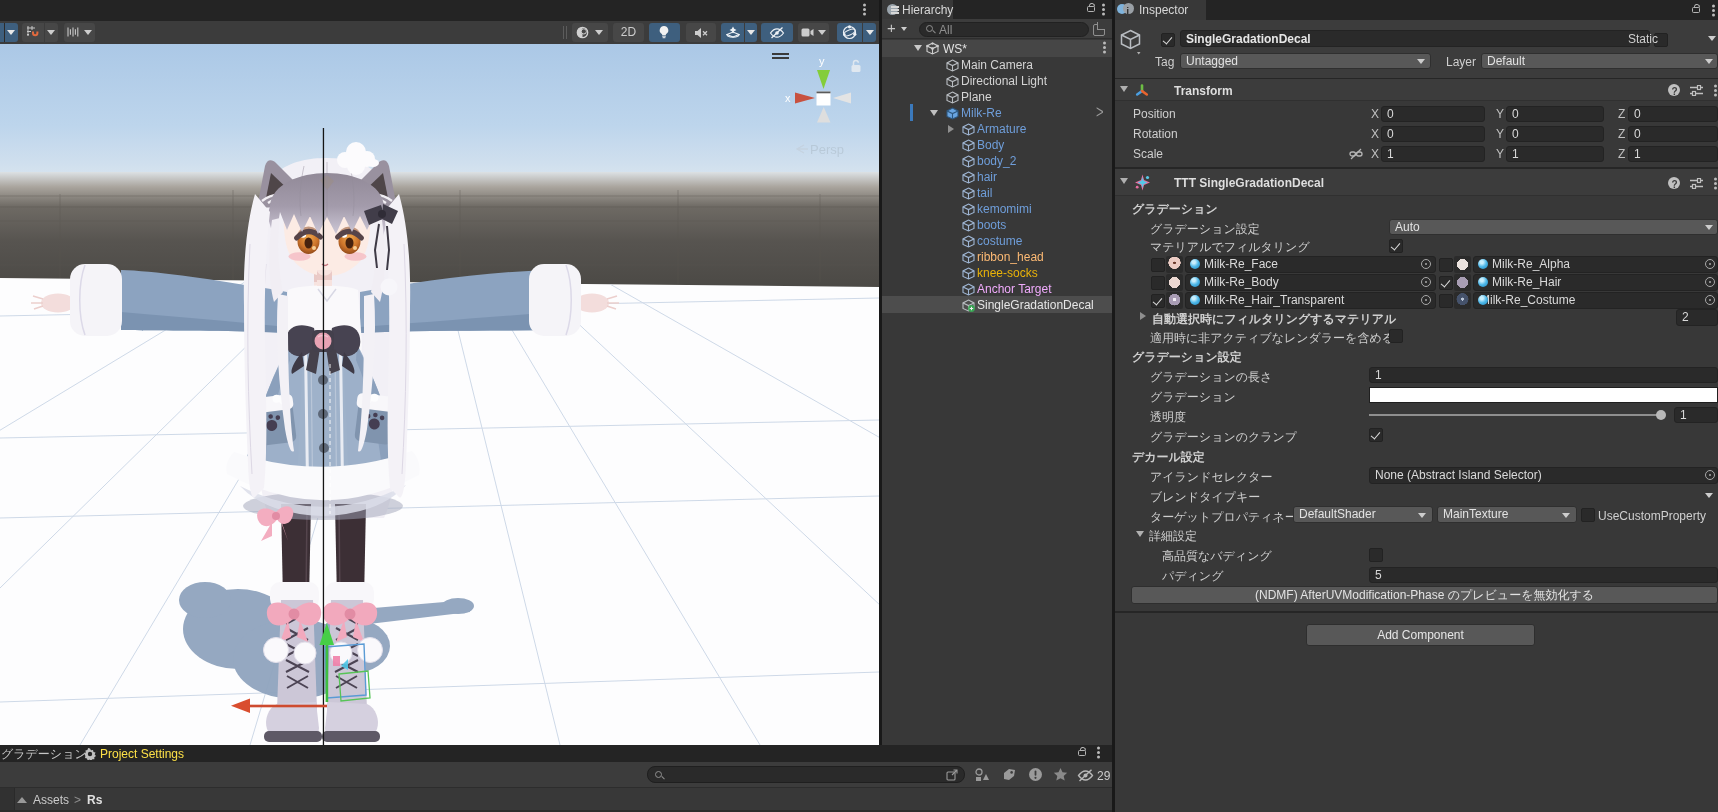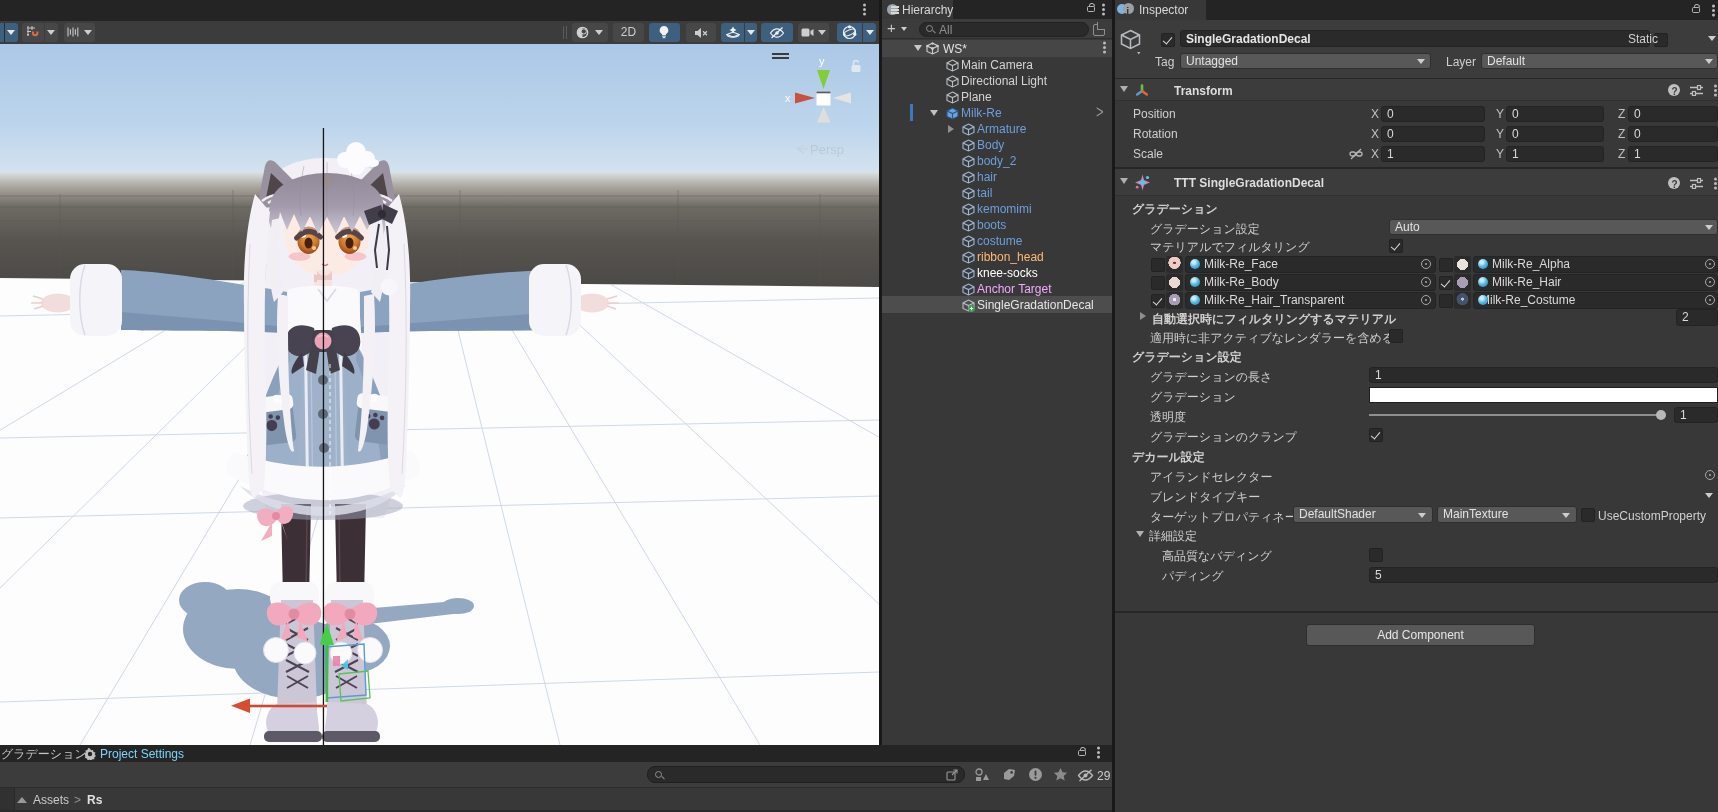--- a/index.html
+++ b/index.html
@@ -465,21 +465,21 @@
  <div class="lb" style="left:95px;top:233px;color:#6f9eda">costume</div>
  <svg class="a" style="left:80px;top:250.5px" width="13" height="13" viewBox="0 0 13 13">
         <path d="M6.5 1 L12 3.9 V9.4 L6.5 12 L1 9.4 V3.9 Z" fill="none" stroke="#9fb6d4" stroke-width="1.1"></path>
         <path d="M1 3.9 L6.5 6.6 L12 3.9 M6.5 6.6 V12" fill="none" stroke="#9fb6d4" stroke-width="1.1"></path>
       </svg>
  <div class="lb" style="left:95px;top:249px;color:#fdba74">ribbon_head</div>
  <svg class="a" style="left:80px;top:266.5px" width="13" height="13" viewBox="0 0 13 13">
         <path d="M6.5 1 L12 3.9 V9.4 L6.5 12 L1 9.4 V3.9 Z" fill="none" stroke="#9fb6d4" stroke-width="1.1"></path>
         <path d="M1 3.9 L6.5 6.6 L12 3.9 M6.5 6.6 V12" fill="none" stroke="#9fb6d4" stroke-width="1.1"></path>
       </svg>
- <div class="lb" style="left:95px;top:265px;color:#ffffff">knee-socks</div>
+ <div class="lb" style="left:95px;top:265px;color:#eab308">knee-socks</div>
  <svg class="a" style="left:80px;top:282.5px" width="13" height="13" viewBox="0 0 13 13">
         <path d="M6.5 1 L12 3.9 V9.4 L6.5 12 L1 9.4 V3.9 Z" fill="none" stroke="#9fb6d4" stroke-width="1.1"></path>
         <path d="M1 3.9 L6.5 6.6 L12 3.9 M6.5 6.6 V12" fill="none" stroke="#9fb6d4" stroke-width="1.1"></path>
       </svg>
  <div class="lb" style="left:95px;top:281px;color:#f0abfc">Anchor Target</div>
  <div class="a" style="left:0;top:296px;width:230px;height:17px;background:#4d4d4d"></div>
  <svg class="a" style="left:80px;top:298.5px" width="13" height="13" viewBox="0 0 13 13">
         <path d="M6.5 1 L12 3.9 V9.4 L6.5 12 L1 9.4 V3.9 Z" fill="none" stroke="#b9bdc2" stroke-width="1.1"></path>
         <path d="M1 3.9 L6.5 6.6 L12 3.9 M6.5 6.6 V12" fill="none" stroke="#b9bdc2" stroke-width="1.1"></path>
         <circle cx="9.5" cy="9.5" r="3.4" fill="#3aa655"></circle>
@@ -488,21 +488,21 @@
  <div class="lb" style="left:95px;top:297px;color:#e6e6e6">SingleGradationDecal</div>
 </div>
 
 <div class="a" style="left:0;top:745px;width:1112px;height:67px;background:#383838">
  <div class="a" style="left:0;top:0;width:1112px;height:17px;background:#242424"></div>
  <div class="lb" style="left:1px;top:1px;color:#c6c6c6">グラデーション</div>
  <svg class="a" style="left:84px;top:3px" width="12" height="12" viewBox="0 0 12 12">
         <path d="M6 0.5l1 1.8 2-.4.5 2 2 .6-.8 1.9 1.3 1.6-1.7 1.2.1 2.1-2.1-.1-1.2 1.7-1.6-1.3-1.9.8-.6-2-2-.5.4-2L0.5 6l1.3-1.6-.4-2 2-.5.7-1.9z" fill="#c0c0c0"></path>
         <circle cx="6" cy="6" r="2.2" fill="#242424"></circle>
       </svg>
- <div class="lb" style="left:100px;top:1px;color:#7dd3fc">Project Settings</div>
+ <div class="lb" style="left:100px;top:1px;color:#fde047">Project Settings</div>
  <div class="lock" style="left:1078px;top:5px"></div>
  <div class="kb" style="left:1097px;top:6px"></div>
  <div class="a" style="left:0;top:17px;width:1112px;height:25px;background:#3c3c3c"></div>
  <div class="a" style="left:647px;top:21px;width:318px;height:17px;background:#2a2a2a;border:1px solid #1f1f1f;border-radius:8px;box-sizing:border-box"></div>
  <div class="mag" style="left:655px;top:26px"></div>
  <svg class="a" style="left:946px;top:24px" width="12" height="12" viewBox="0 0 12 12">
         <rect x="1" y="3" width="8" height="8" rx="1" fill="none" stroke="#9a9a9a" stroke-width="1.1"></rect>
         <path d="M6 6l5-5M7.5 1H11v3.5" stroke="#9a9a9a" stroke-width="1.1" fill="none"></path>
       </svg>
  <svg class="a" style="left:974px;top:22px" width="16" height="15" viewBox="0 0 16 15">
@@ -680,32 +680,34 @@
 <div class="lb" style="left:1150px;top:389px">グラデーション</div>
 <div class="a" style="left:1369px;top:387px;width:349px;height:16px;background:#ffffff;border:1px solid #1f1f1f;box-sizing:border-box"></div>
 <div class="lb" style="left:1150px;top:409px">透明度</div>
 <div class="a" style="left:1369px;top:414px;width:295px;height:2px;background:#8f8f8f"></div>
 <div class="a" style="left:1656px;top:410px;width:10px;height:10px;border-radius:50%;background:#b8b8b8"></div>
 <div class="fld" style="left:1674px;top:407px;width:44px;height:16px">1</div>
 <div class="lb" style="left:1150px;top:429px">グラデーションのクランプ</div>
 <div class="cb ck" style="left:1369px;top:428px"></div>
 <div class="lb b" style="left:1132px;top:449px">デカール設定</div>
 <div class="lb" style="left:1150px;top:469px">アイランドセレクター</div>
+<div class="fld" style="left:1369px;top:467px;width:349px;height:17px">None (Abstract Island Selector)</div>
 <div class="pick" style="left:1705px;top:470px"></div>
 <div class="lb" style="left:1150px;top:489px">ブレンドタイプキー</div>
 <div class="dar" style="left:1705px;top:493px"></div>
 <div class="lb" style="left:1150px;top:509px">ターゲットプロパティネーム</div>
 <div class="dd" style="left:1293px;top:506px;width:140px;height:17px">DefaultShader</div>
 <div class="dar" style="left:1418px;top:513px"></div>
 <div class="dd" style="left:1437px;top:506px;width:140px;height:17px">MainTexture</div>
 <div class="dar" style="left:1562px;top:513px"></div>
 <div class="cb" style="left:1581px;top:508px"></div>
 <div class="lb" style="left:1598px;top:508px">UseCustomProperty</div>
 <div class="trid" style="left:1136px;top:531px"></div>
 <div class="lb" style="left:1149px;top:528px">詳細設定</div>
 <div class="lb" style="left:1162px;top:548px">高品質なバディング</div>
 <div class="cb" style="left:1369px;top:548px"></div>
 <div class="lb" style="left:1162px;top:568px">パディング</div>
 <div class="fld" style="left:1369px;top:567px;width:349px;height:16px">5</div>
+<div class="a" style="left:1131px;top:586px;width:587px;height:18px;background:#585858;border:1px solid #2e2e2e;border-radius:3px;box-sizing:border-box;text-align:center;line-height:16px;color:#e2e2e2">(NDMF) AfterUVModification-Phase のプレビューを無効化する</div>
 <div class="a" style="left:1115px;top:611px;width:603px;height:2px;background:#262626"></div>
 <div class="a" style="left:1306px;top:624px;width:229px;height:22px;background:#585858;border:1px solid #2e2e2e;border-radius:3px;box-sizing:border-box;text-align:center;line-height:20px;color:#e6e6e6">Add Component</div>
 
 </div>
 
 </body></html>

